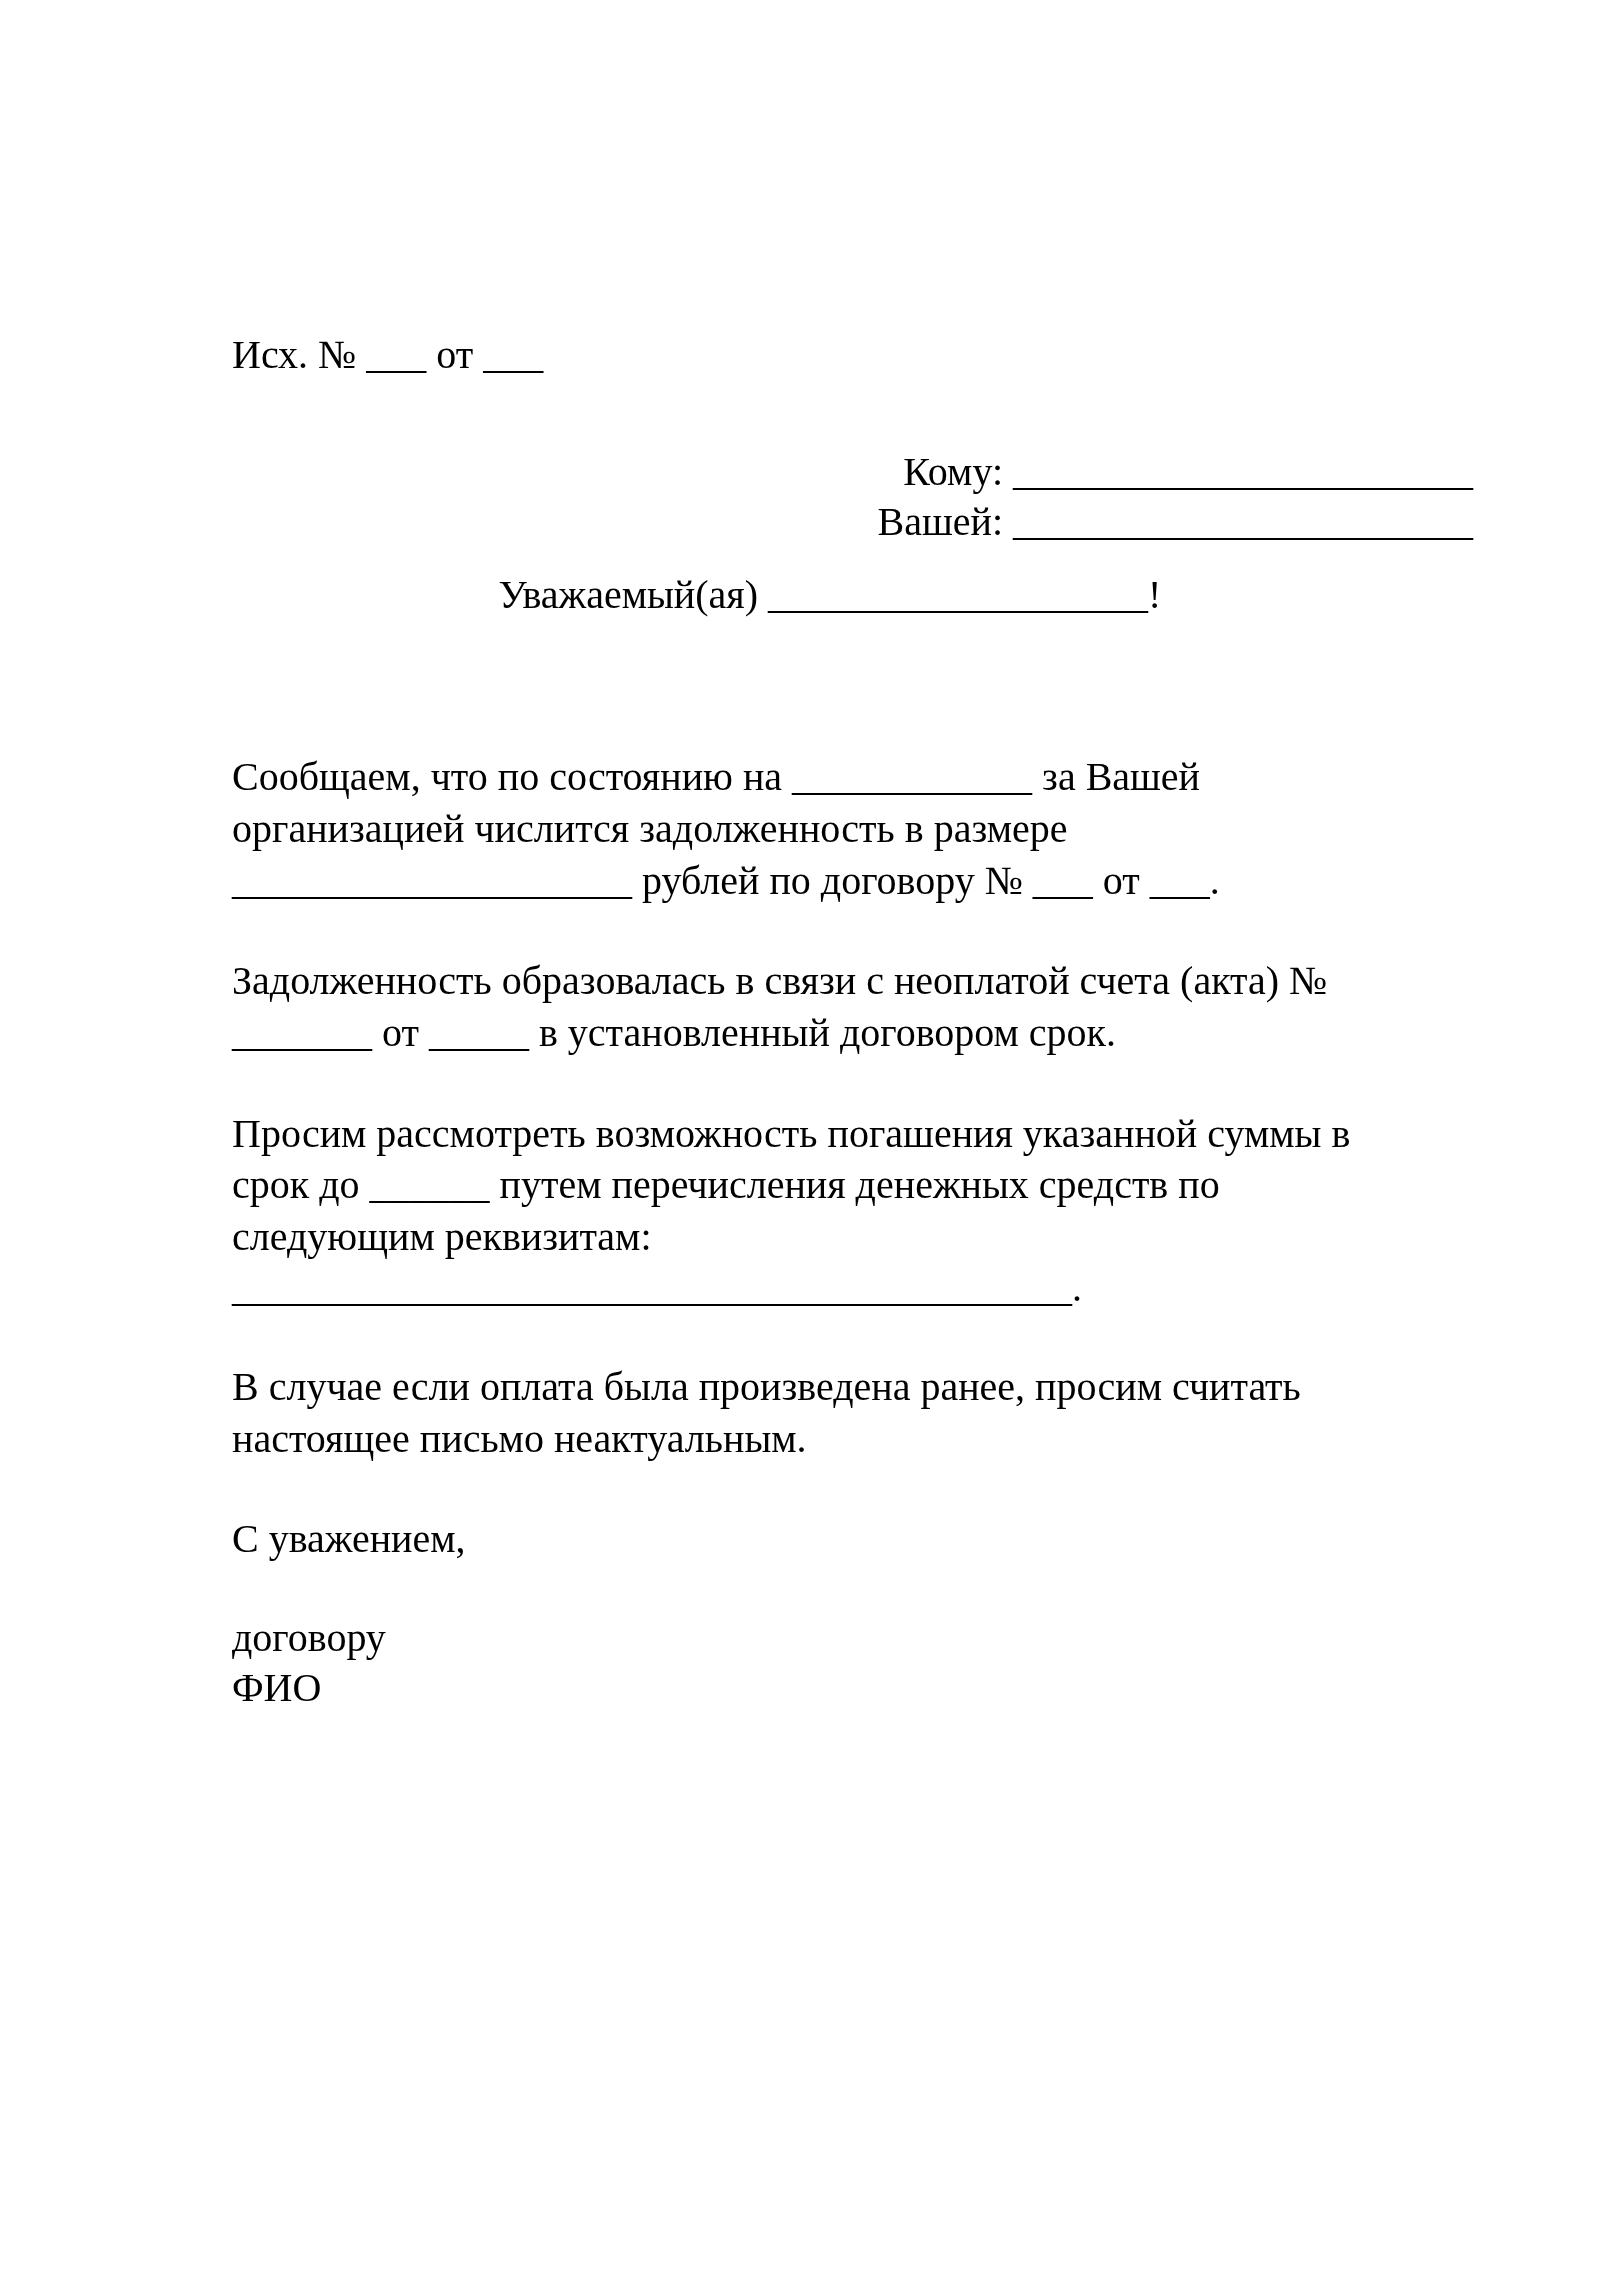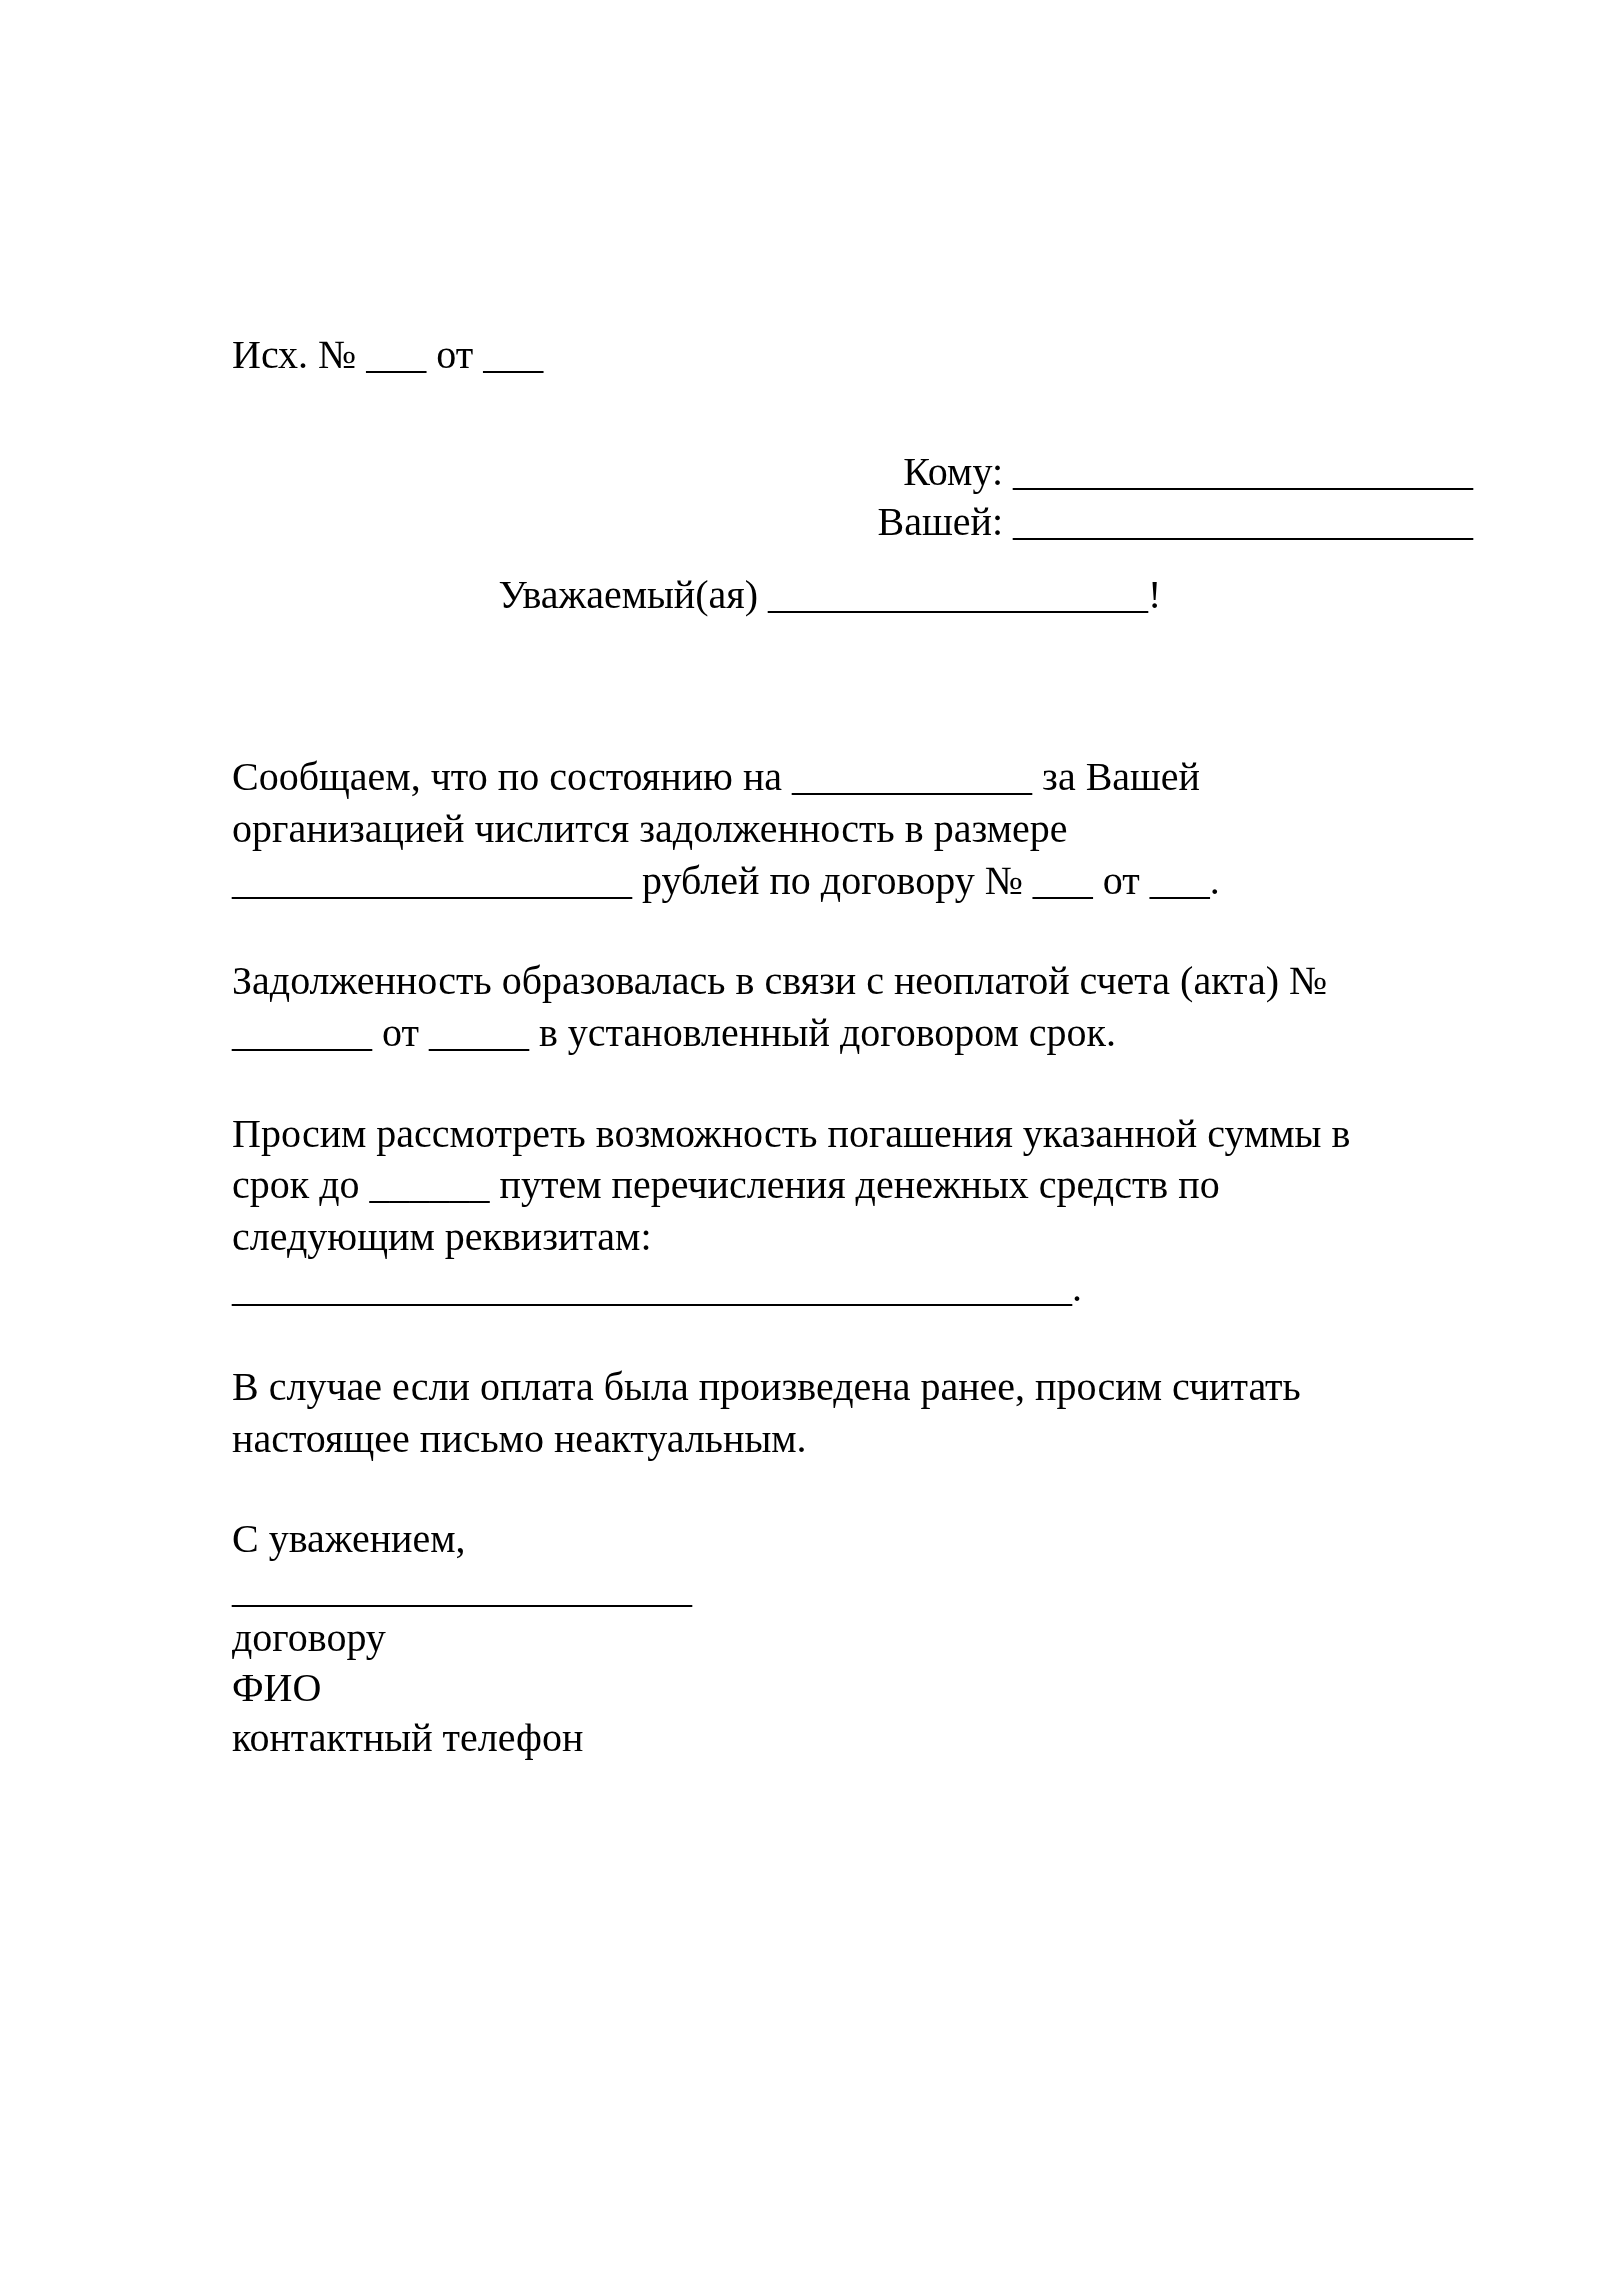--- a/index.html
+++ b/index.html
@@ -79,19 +79,17 @@
     <div class="line left" style="top:1212px;">следующим реквизитам:</div>
     <div class="line left" style="top:1263px;">__________________________________________.</div>
   </div>
 
   <div>
     <div class="line left" style="top:1362px;">В случае если оплата была произведена ранее, просим считать</div>
     <div class="line left" style="top:1414px;">настоящее письмо неактуальным.</div>
   </div>
 
   <div class="line left" style="top:1514px;text-align:right;">С уважением,</div>
-  <div class="line left" style="top:1564px;">_______________________</div>
   <div class="line left" style="top:1613px;">договору</div>
   <div class="line left" style="top:1663px;">ФИО</div>
-  <div class="line left" style="top:1713px;">контактный телефон</div>
 
 </div>
 
 
 </body></html>

